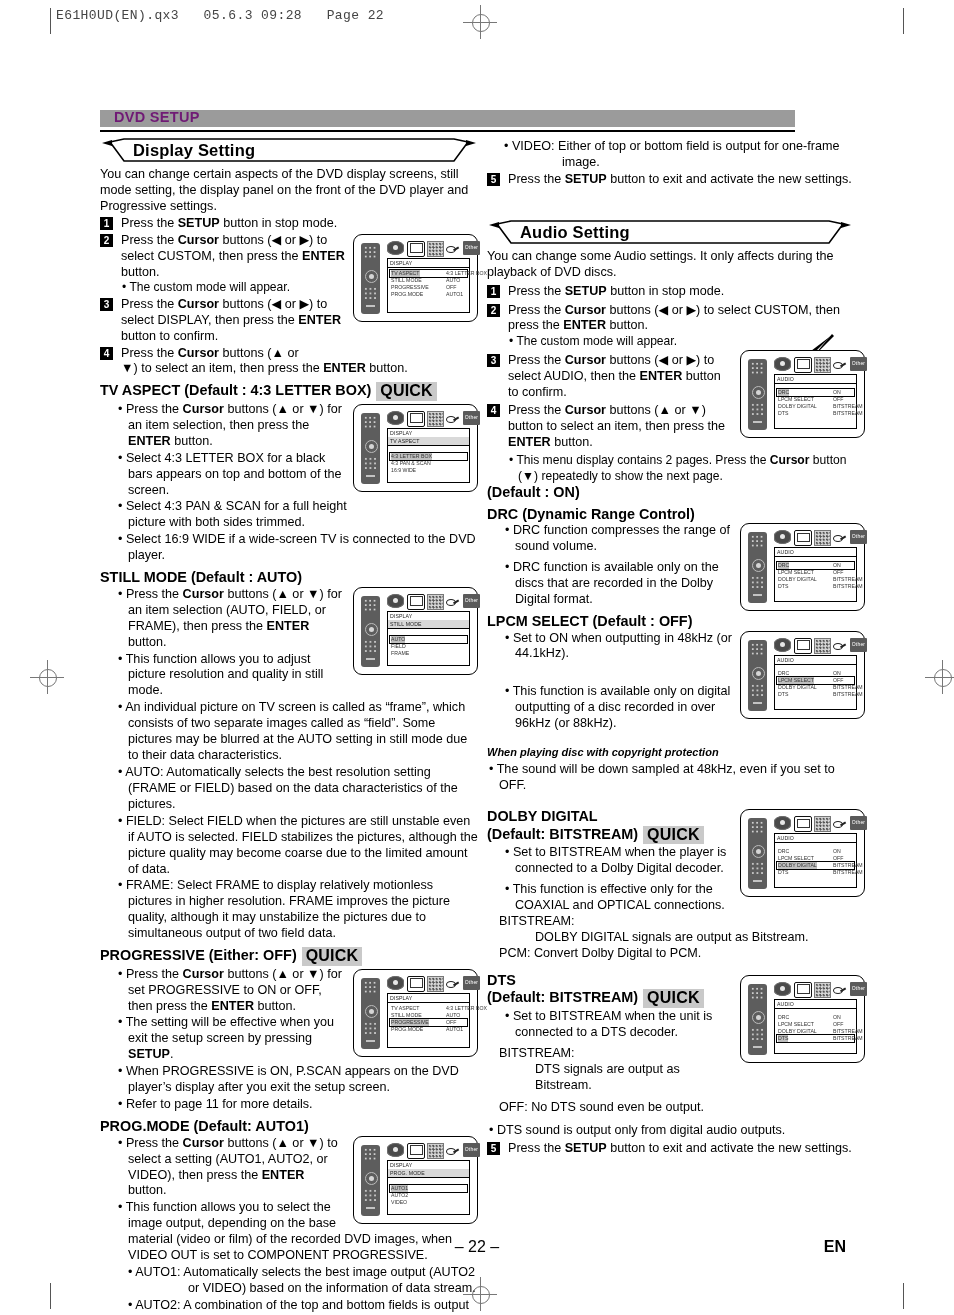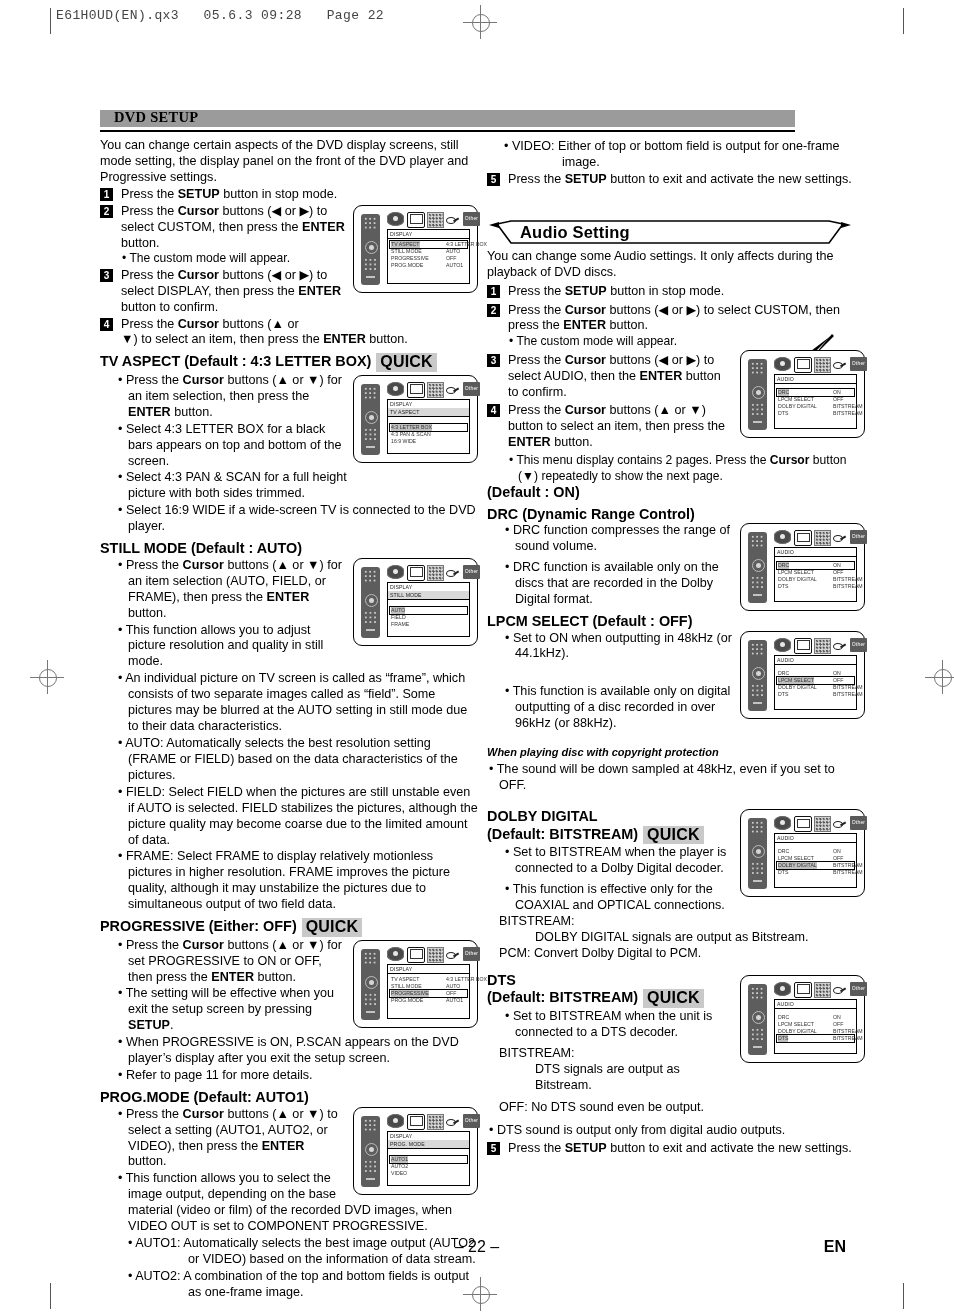--- a/index.html
+++ b/index.html
@@ -12,21 +12,21 @@
   .regmark .h{position:absolute;top:17px;left:0;width:34px;height:1px;background:#777;}
   .regmark .v{position:absolute;left:17px;top:0;width:1px;height:34px;background:#777;}
   .regmark .c{position:absolute;left:9px;top:9px;width:16px;height:16px;border:1px solid #777;border-radius:50%;}
 
   
   .filehdr{position:absolute;left:56px;top:8px;font-family:"Liberation Mono",monospace;
            font-size:13px;color:#444;letter-spacing:0.4px;white-space:pre;}
 
   
   .setupbar{position:absolute;left:100px;top:110px;width:695px;height:17px;background:#9b9b9b;}
-  .setupbar span{position:absolute;left:14px;top:-1px;font-size:14.5px;font-weight:bold;color:#000000;letter-spacing:.3px;font-family:Liberation Serif, serif;}
+  .setupbar span{position:absolute;left:14px;top:-1px;font-size:14.5px;font-weight:bold;color:#701a75;letter-spacing:.3px;}
   .rule{position:absolute;left:100px;top:130px;width:695px;height:2px;background:#000;}
 
   
   .col{position:absolute;top:138px;width:378px;font-size:12.6px;line-height:1.265;}
   .col.left{left:100px;}
   .col.right{left:487px;}
 
   
   .banner{position:relative;height:26px;margin-bottom:3px;}
   .banner .btitle{position:absolute;left:33px;top:2px;font-size:16.5px;font-weight:bold;letter-spacing:.2px;}
@@ -136,20 +136,28 @@
 
   <div class="filehdr">E61H0UD(EN).qx3   05.6.3 09:28   Page 22</div>
 
   <div class="setupbar">
     <span>DVD SETUP</span>
   </div>
   <div class="rule"></div>
 
   <div class="col left">
 
+    <div class="banner">
+      <svg width="378" height="26" viewBox="0 0 378 26">
+        <path d="M10 4 L24 1 L354 1 L368 4 L354 23 L24 23 Z" fill="none" stroke="#000" stroke-width="1.6"></path>
+        <path d="M2 5 L12 2 L12 8 Z" fill="#000"></path>
+        <path d="M376 5 L366 2 L366 8 Z" fill="#000"></path>
+      </svg>
+      <div class="btitle">Display Setting</div>
+    </div>
 
     <p class="para">You can change certain aspects of the DVD display screens, still mode setting, the display panel on the front of the DVD player and Progressive settings.</p>
 
     <div class="step">
       <span class="stepnum">1</span>
       <span>Press the <b>SETUP</b> button in stop mode.</span>
     </div>
 
     <div class="illo" style="margin:2px 0 2px 8px;">
       <div class="ill">

